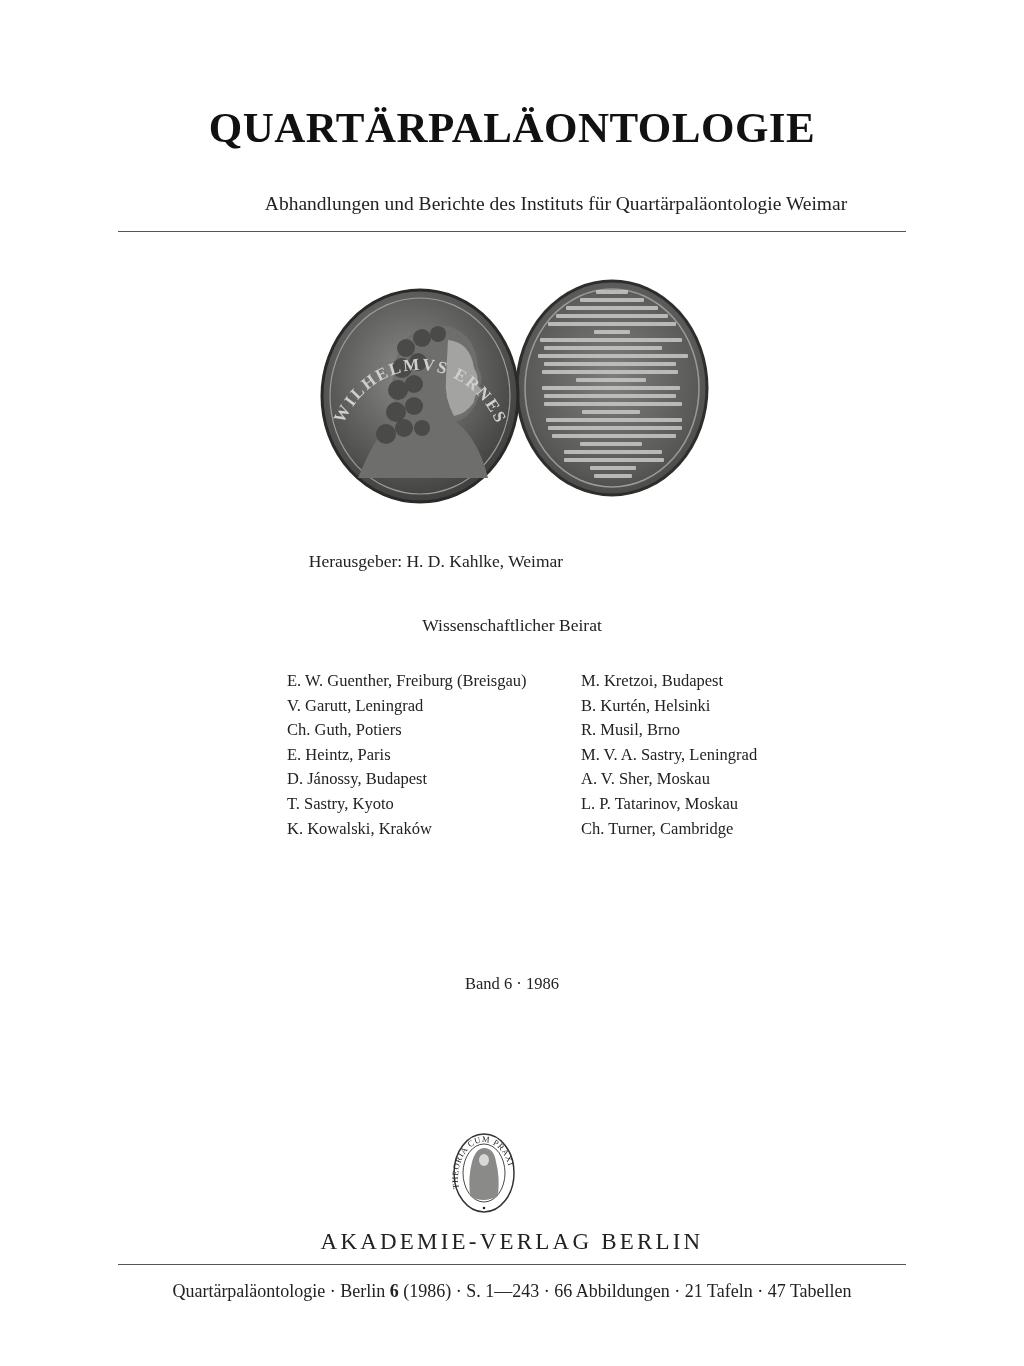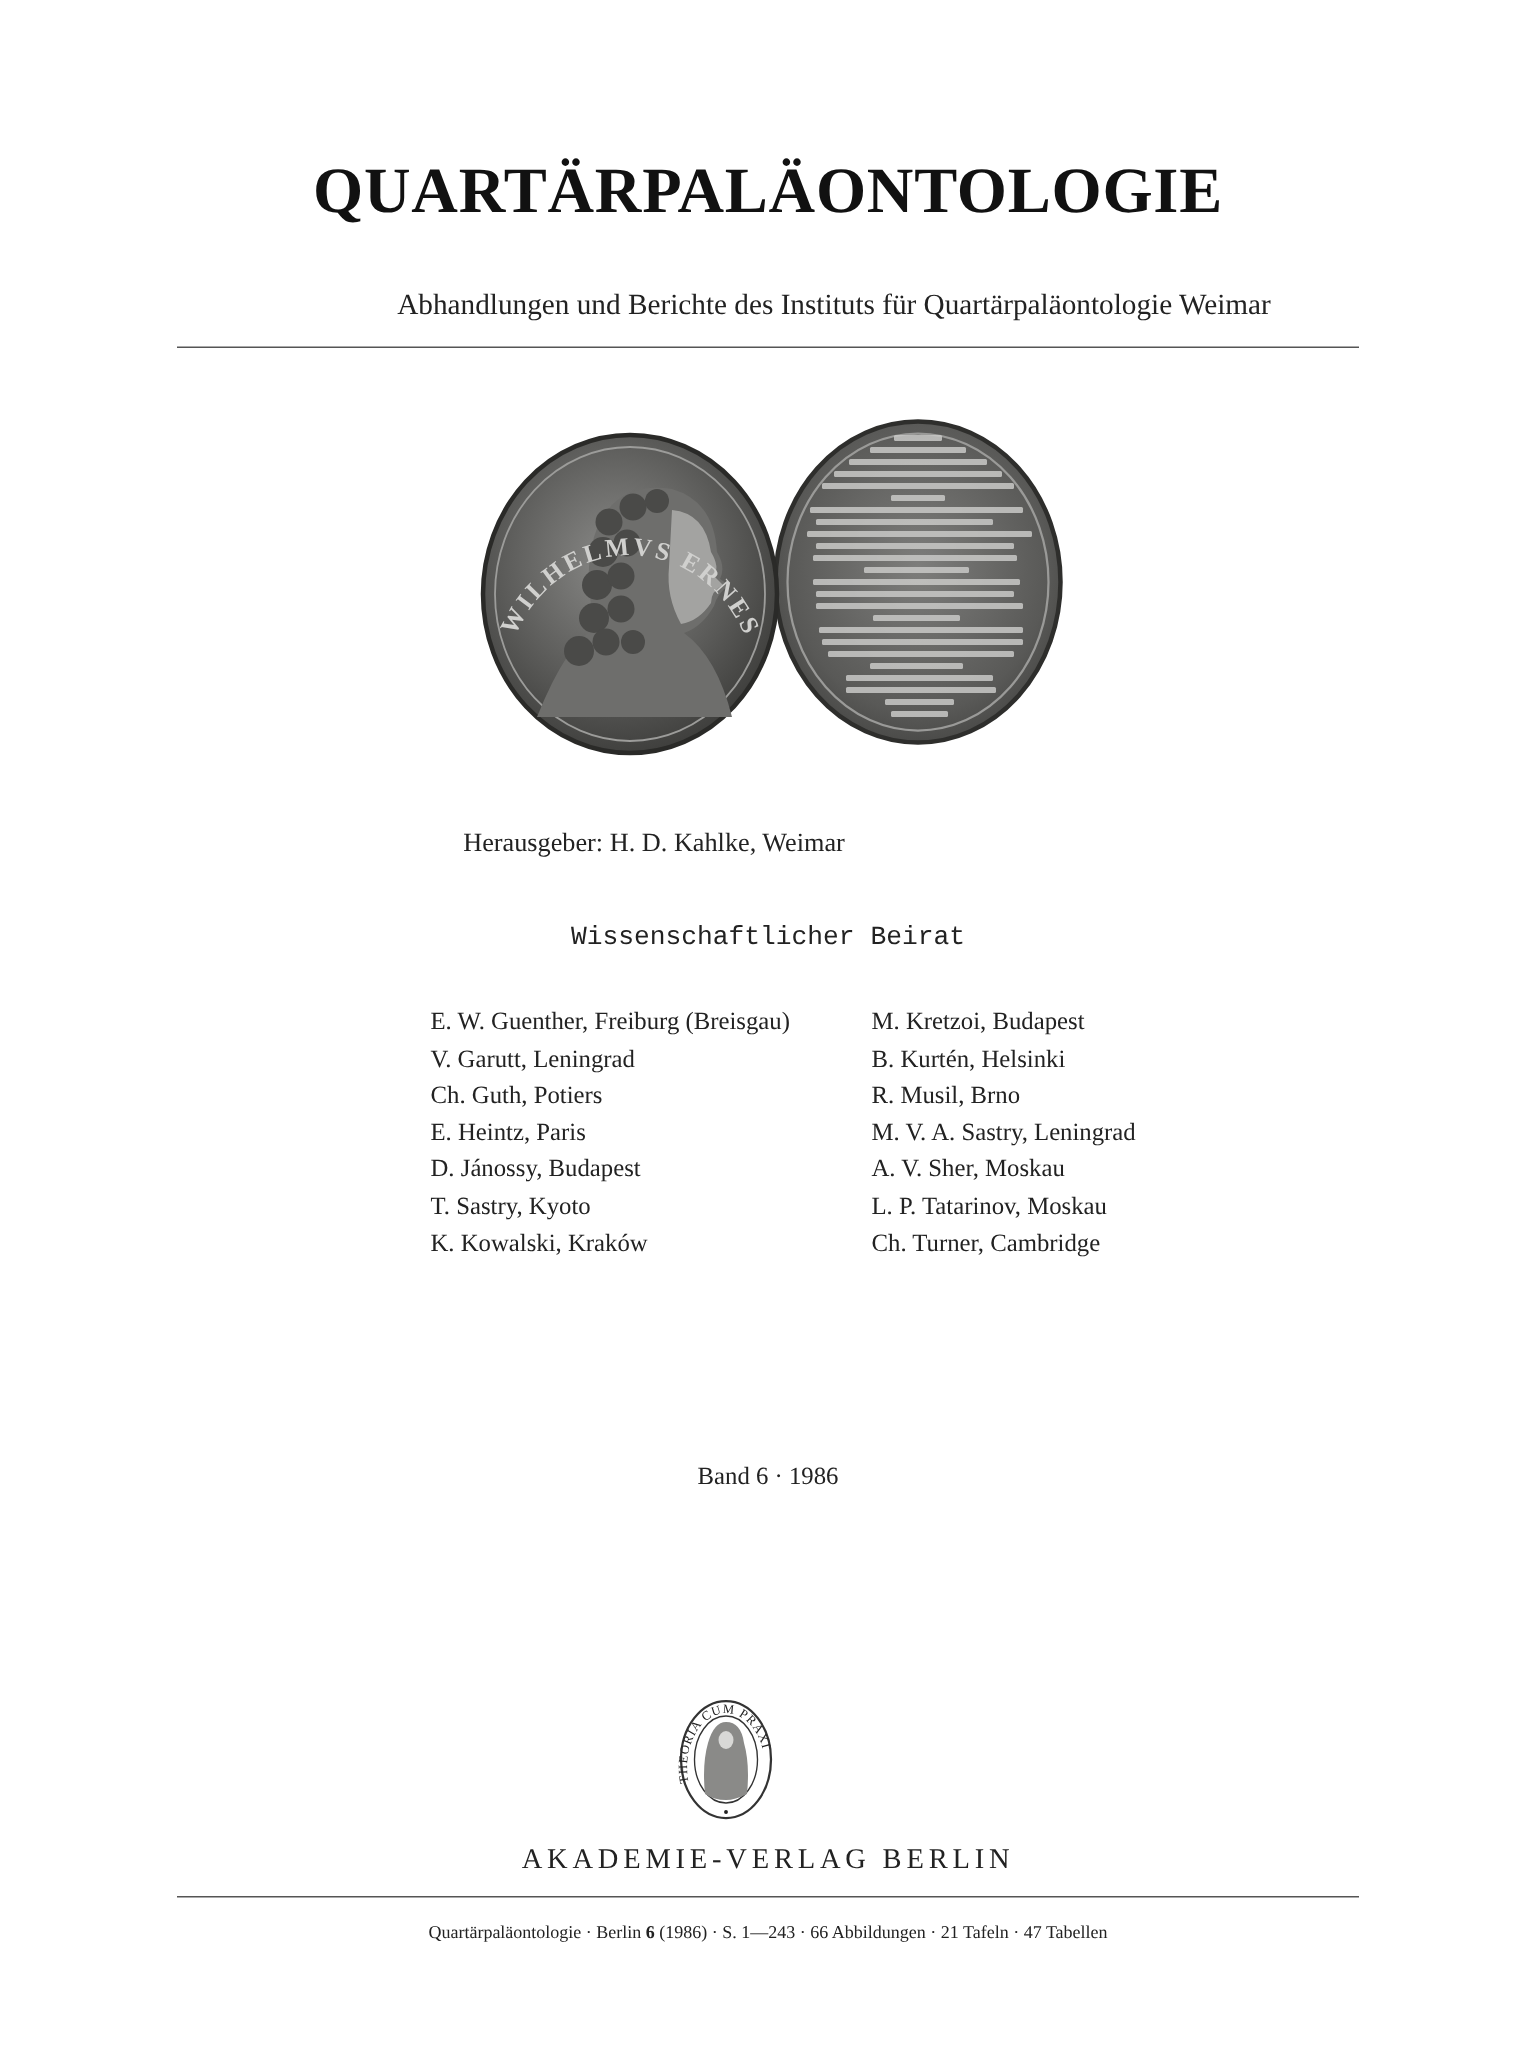--- a/index.html
+++ b/index.html
@@ -21,38 +21,38 @@
     }
     .rule.top { top: 231px; }
     .rule.bottom { top: 1264px; }
     .medals { left: 318px; top: 278px; width: 392px; height: 230px; }
     .editor {
       left: 0; width: 872px; top: 551px; text-align: center;
       font-size: 17.5px; color: #222;
     }
     .board-heading {
       left: 0; width: 1024px; top: 615px; text-align: center;
-      font-size: 17.5px; color: #222; font-family: Liberation Mono, monospace;
+      font-size: 17.5px; color: #222;
     }
     .board-col { top: 669px; font-size: 16.5px; color: #222; line-height: 24.6px; }
     .board-col.left { left: 287px; }
     .board-col.right { left: 581px; }
     .board-col div { white-space: nowrap; }
     .volume {
       left: 0; width: 1024px; top: 974px; text-align: center;
       font-size: 16.5px; color: #222;
     }
     .logo { left: 452px; top: 1132px; width: 64px; height: 82px; }
     .publisher {
       left: 0; width: 1024px; top: 1229px; text-align: center;
-      font-size: 19px; letter-spacing: 3.2px; color: #222;
+      font-size: 23px; letter-spacing: 3.2px; color: #222;
     }
     .citation {
       left: 0; width: 1024px; top: 1281px; text-align: center;
-      font-size: 12px; color: #222;
+      font-size: 18px; color: #222;
     }
     .citation b { font-weight: bold; }
   </style>
 </head>
 <body>
 
 <div class="abs title">QUARTÄRPALÄONTOLOGIE</div>
 <div class="abs subtitle">Abhandlungen und Berichte des Instituts für Quartärpaläontologie Weimar</div>
 <div class="abs rule top"></div>
 

